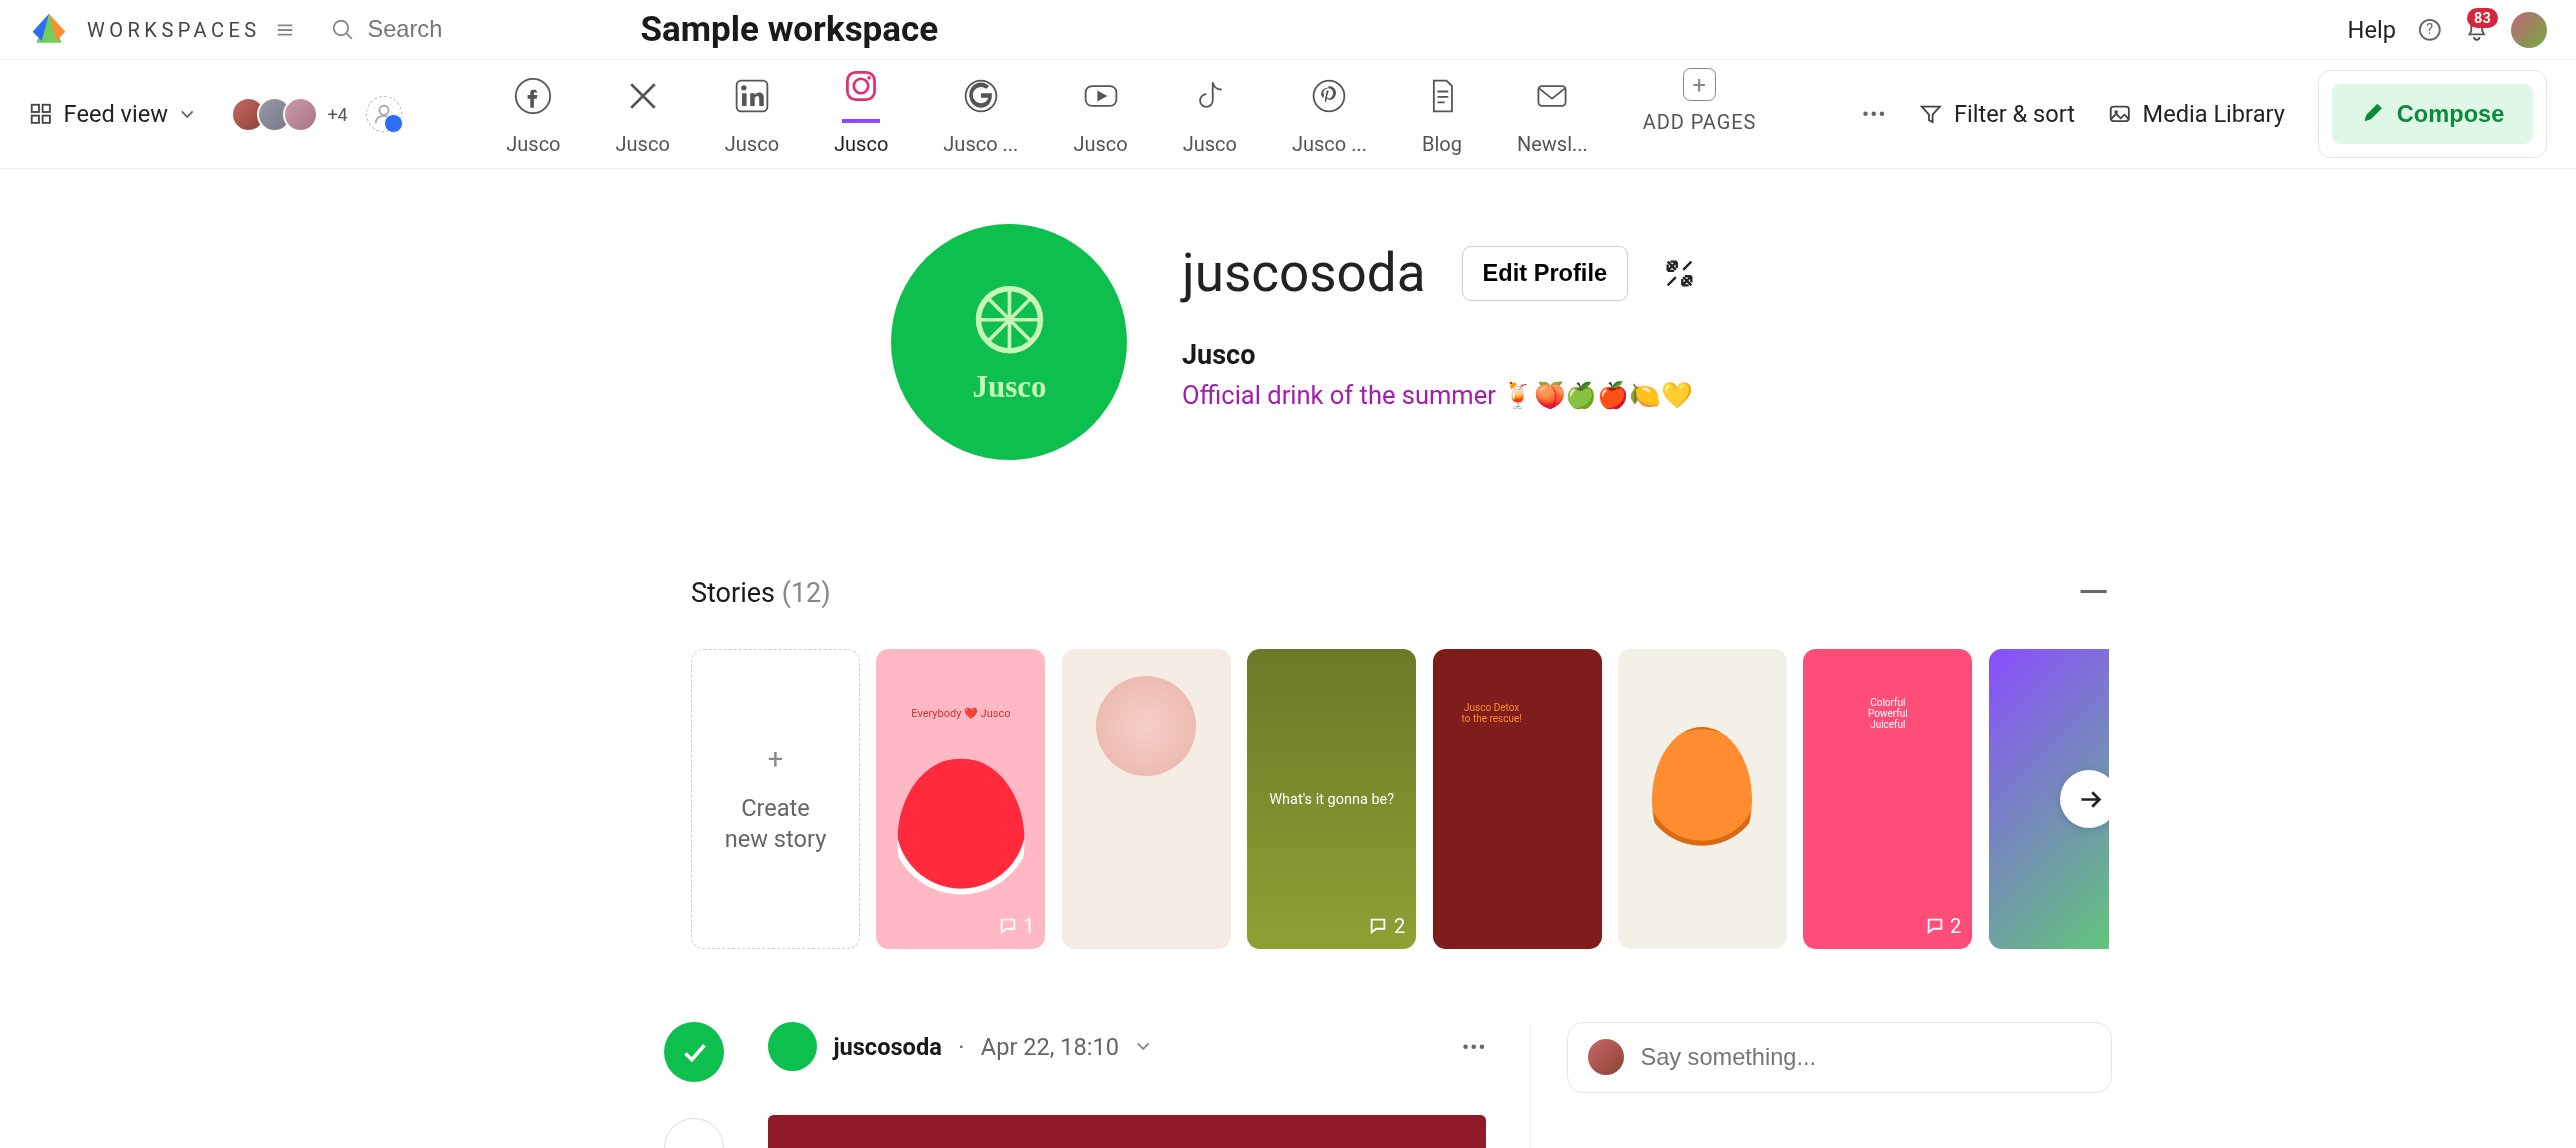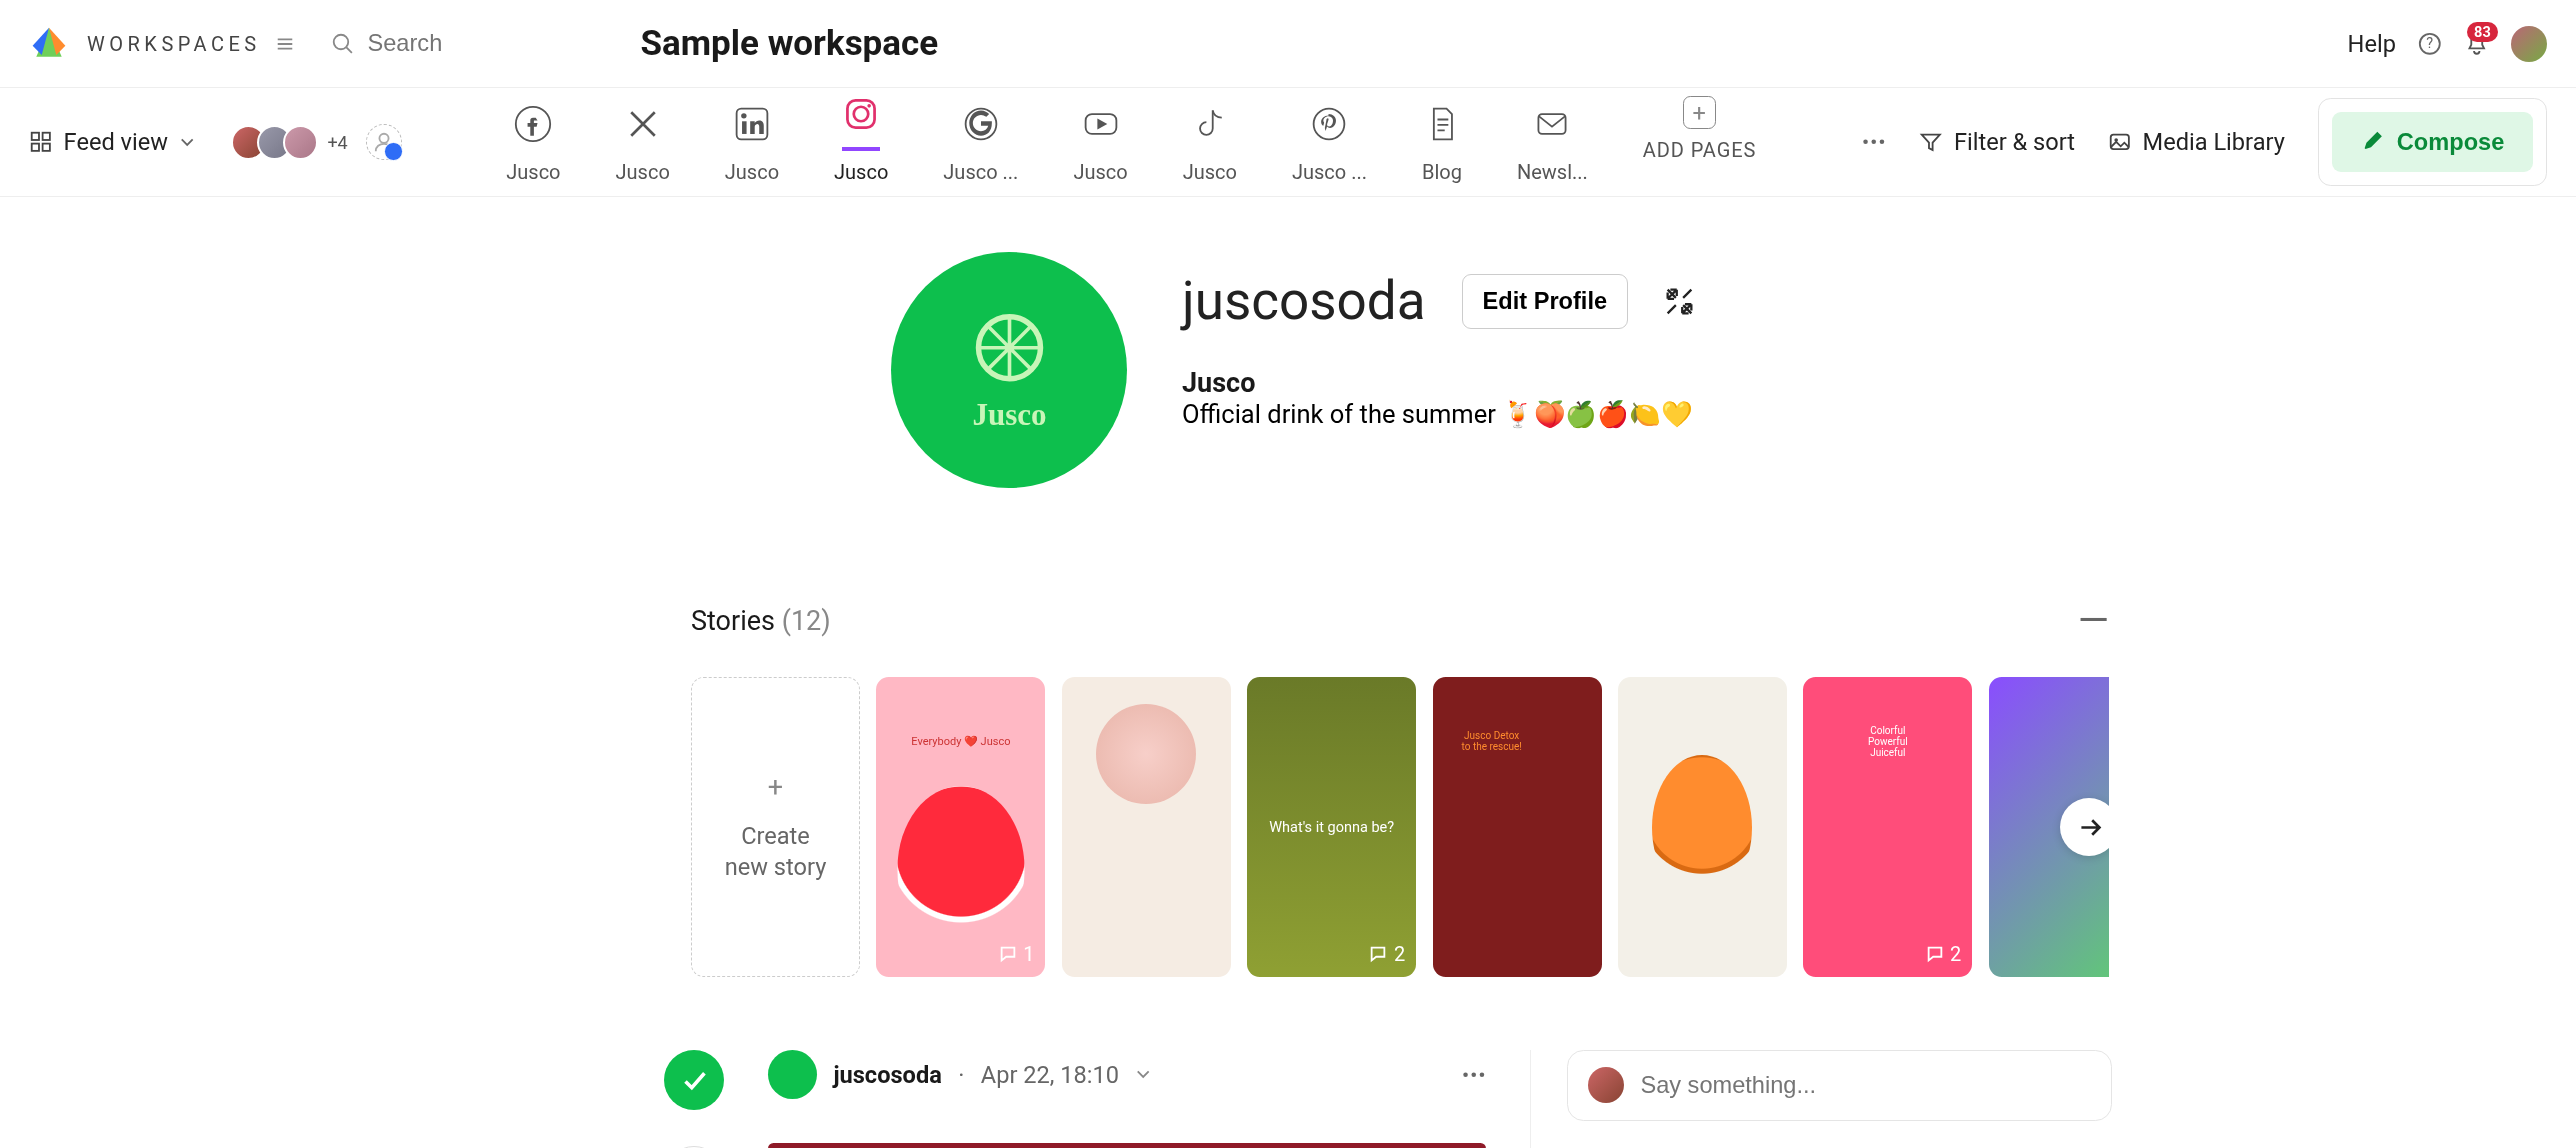--- a/index.html
+++ b/index.html
@@ -1,19 +1,19 @@
 <!DOCTYPE html>
 <html style="font-size:14.5px"><head>
 <meta charset="utf-8">
 <style>
 * { margin: 0; padding: 0; box-sizing: border-box; }
 body { font-family: -apple-system, BlinkMacSystemFont, "Segoe UI", Roboto, Helvetica, Arial, sans-serif; background: #fff; color: #1a1a1a; width: 2576px; height: 1149px; overflow: hidden; }
 
 
-.topbar { display: flex; align-items: center; height: 88px; padding: 0 29px; border-bottom: 0.9px solid #eee; }
+.topbar { display: flex; align-items: center; height: 60px; padding: 0 29px; border-bottom: 0.9px solid #eee; }
 .logo { width: 40px; height: 40px; margin-right: 18px; }
 .workspaces-label { font-size: 20px; letter-spacing: 4.5px; color: #444; font-weight: 400; }
 .menu-icon { margin-left: 14.5px; color: #888; }
 .search-wrap { display: flex; align-items: center; margin-left: 36px; color: #888; }
 .search-wrap input { border: none; font-size: 23.6px; margin-left: 12.7px; outline: none; width: 273px; color: #333; }
 .topbar-center { flex: 1; text-align: left; font-size: 35px; font-weight: 700; }
 .topbar-right { display: flex; align-items: center; gap: 22px; }
 .help-link { font-size: 23.6px; color: #222; margin-left: 11px; }
 .help-ic { color: #666; }
 .bell-wrap { position: relative; }
@@ -50,21 +50,21 @@
 
 .profile-wrap { display: flex; gap: 55px; margin: 55px 0 0 891px; }
 .profile-avatar { width: 236px; height: 236px; border-radius: 50%; background: #0dbf4d; display: flex; align-items: center; justify-content: center; }
 .profile-avatar-inner { width: 155px; height: 155px; }
 .profile-info { padding-top: 18px; }
 .profile-row { display: flex; align-items: center; gap: 36px; }
 .profile-handle { font-size: 53px; font-weight: 400; color: #222; }
 .edit-profile-btn { font-size: 23.6px; font-weight: 600; padding: 13px 20px; border: 1.8px solid #ccc; background: #fff; border-radius: 9px; cursor: pointer; }
 .collapse-ic { width: 31px; height: 31px; color: #222; }
 .profile-name { font-size: 27px; font-weight: 700; margin-top: 35px; }
-.profile-bio { font-size: 25.5px; margin-top: 0; color: #000000; }
+.profile-bio { font-size: 25.5px; margin-top: 9px; color: #a21caf; }
 
 
 .stories-wrap { margin: 109px 0 0 691px; }
 .stories-head { display: flex; align-items: center; justify-content: space-between; width: 1418px; }
 .stories-title { font-size: 27px; }
 .stories-title .count { color: #888; }
 .stories-collapse { font-size: 40px; color: #666; cursor: pointer; }
 .stories-row { display: flex; gap: 16.4px; margin-top: 33px; position: relative; width: 1418px; overflow: hidden; }
 .story { width: 169px; height: 300px; border-radius: 12.7px; position: relative; flex-shrink: 0; overflow: hidden; }
 .create-story { border: 1.8px dashed #ccc; display: flex; flex-direction: column; align-items: center; justify-content: center; gap: 18px; color: #666; }

